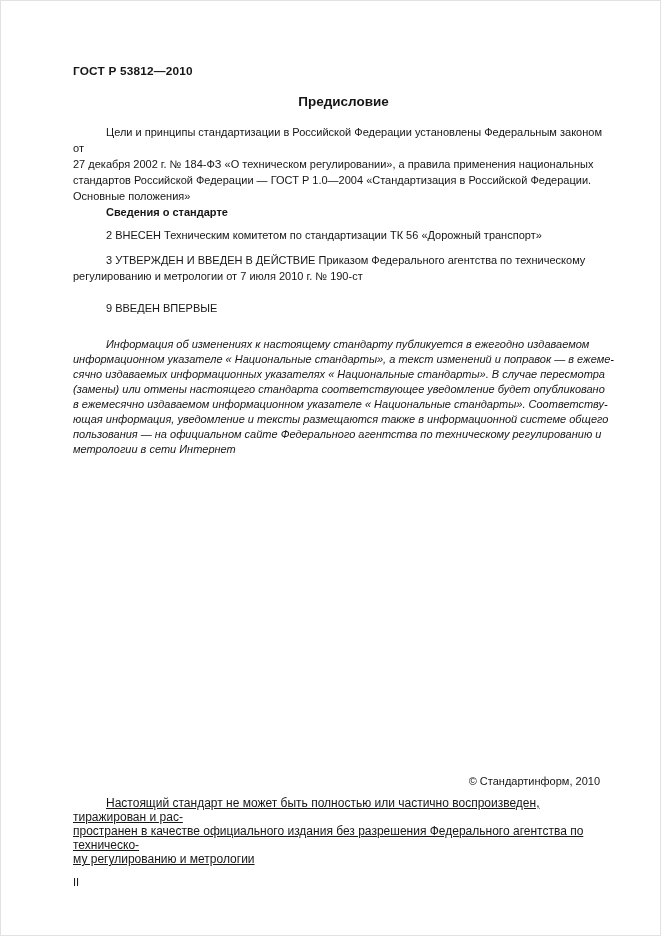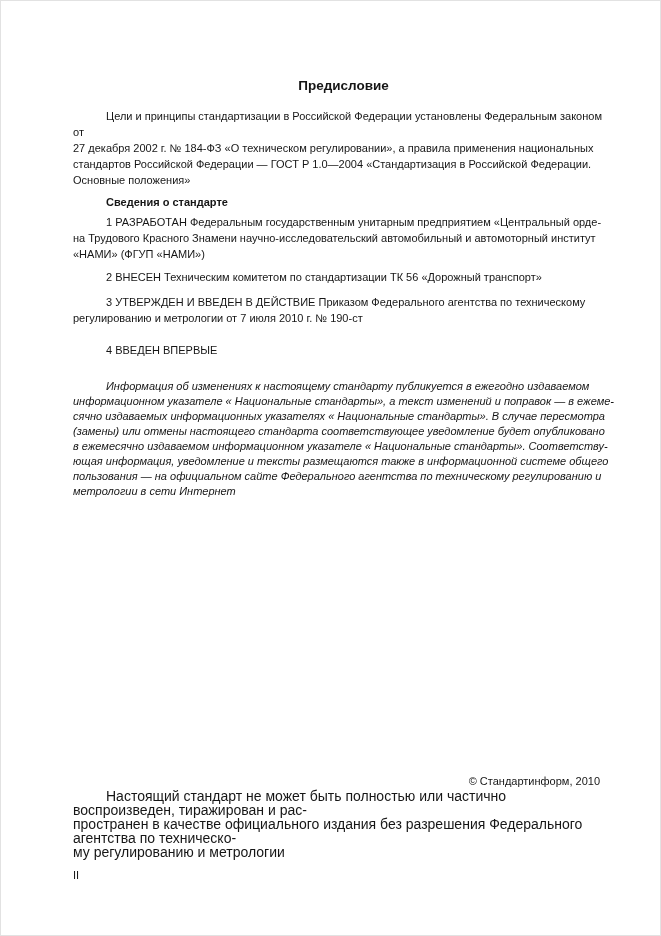--- a/index.html
+++ b/index.html
@@ -35,21 +35,20 @@
     line-height: 18px;
     font-weight: bold;
     text-align: center;
   }
   .para {
     white-space: pre-line;       
     text-indent: 33px;           
   }
   .intro { margin-top: 13px; }
   .section-heading {
-    margin-top: 6px;
     font-weight: bold;
   }
   .item-1 { margin-top: 4px; }
   .item-2 { margin-top: 7px; }
   .item-3 { margin-top: 9px; }
   .item-4 { margin-top: 16px; }
   .notice {
     margin-top: 21px;
     font-style: italic;
     line-height: 15px;
@@ -58,53 +57,53 @@
     position: absolute;
     top: 772px;
     left: 72px;
     right: 60px;
   }
   .copyright {
     text-align: right;
     font-size: 11px;
   }
   .footer-para {
-    font-size: 14px;
+    margin-top: 7px;
+    font-size: 12px;
     line-height: 14px;
+    text-decoration: underline;
   }
   .page-number {
     margin-top: 8px;
     font-size: 11px;
   }
 </style>
 </head>
 <body>
 
 <div class="page">
 
+  <div class="doc-code">ГОСТ Р 53812—2010</div>
 
   <h1 class="title">Предисловие</h1>
 
   <p class="para intro">Цели и принципы стандартизации в Российской Федерации установлены Федеральным законом от
 27 декабря 2002 г. № 184-ФЗ «О техническом регулировании», а правила применения национальных
 стандартов Российской Федерации — ГОСТ Р 1.0—2004 «Стандартизация в Российской Федерации.
 Основные положения»</p>
 
   <p class="para section-heading">Сведения о стандарте</p>
 
-  <p class="para item-1">1 РАЗРАБОТАН Федеральным государственным унитарным предприятием «Центральный орде-
-на Трудового Красного Знамени научно-исследовательский автомобильный и автомоторный институт
-«НАМИ» (ФГУП «НАМИ»)</p>
 
   <p class="para item-2">2 ВНЕСЕН Техническим комитетом по стандартизации ТК 56 «Дорожный транспорт»</p>
 
   <p class="para item-3">3 УТВЕРЖДЕН И ВВЕДЕН В ДЕЙСТВИЕ Приказом Федерального агентства по техническому
 регулированию и метрологии от 7 июля 2010 г. № 190-ст</p>
 
-  <p class="para item-4">4 ВВЕДЕН ВПЕРВЫЕ</p>
+  <p class="para item-4">9 ВВЕДЕН ВПЕРВЫЕ</p>
 
   <p class="para notice">Информация об изменениях к настоящему стандарту публикуется в ежегодно издаваемом
 информационном указателе « Национальные стандарты», а текст изменений и поправок — в ежеме-
 сячно издаваемых информационных указателях « Национальные стандарты». В случае пересмотра
 (замены) или отмены настоящего стандарта соответствующее уведомление будет опубликовано
 в ежемесячно издаваемом информационном указателе « Национальные стандарты». Соответству-
 ющая информация, уведомление и тексты размещаются также в информационной системе общего
 пользования — на официальном сайте Федерального агентства по техническому регулированию и
 метрологии в сети Интернет</p>
 

